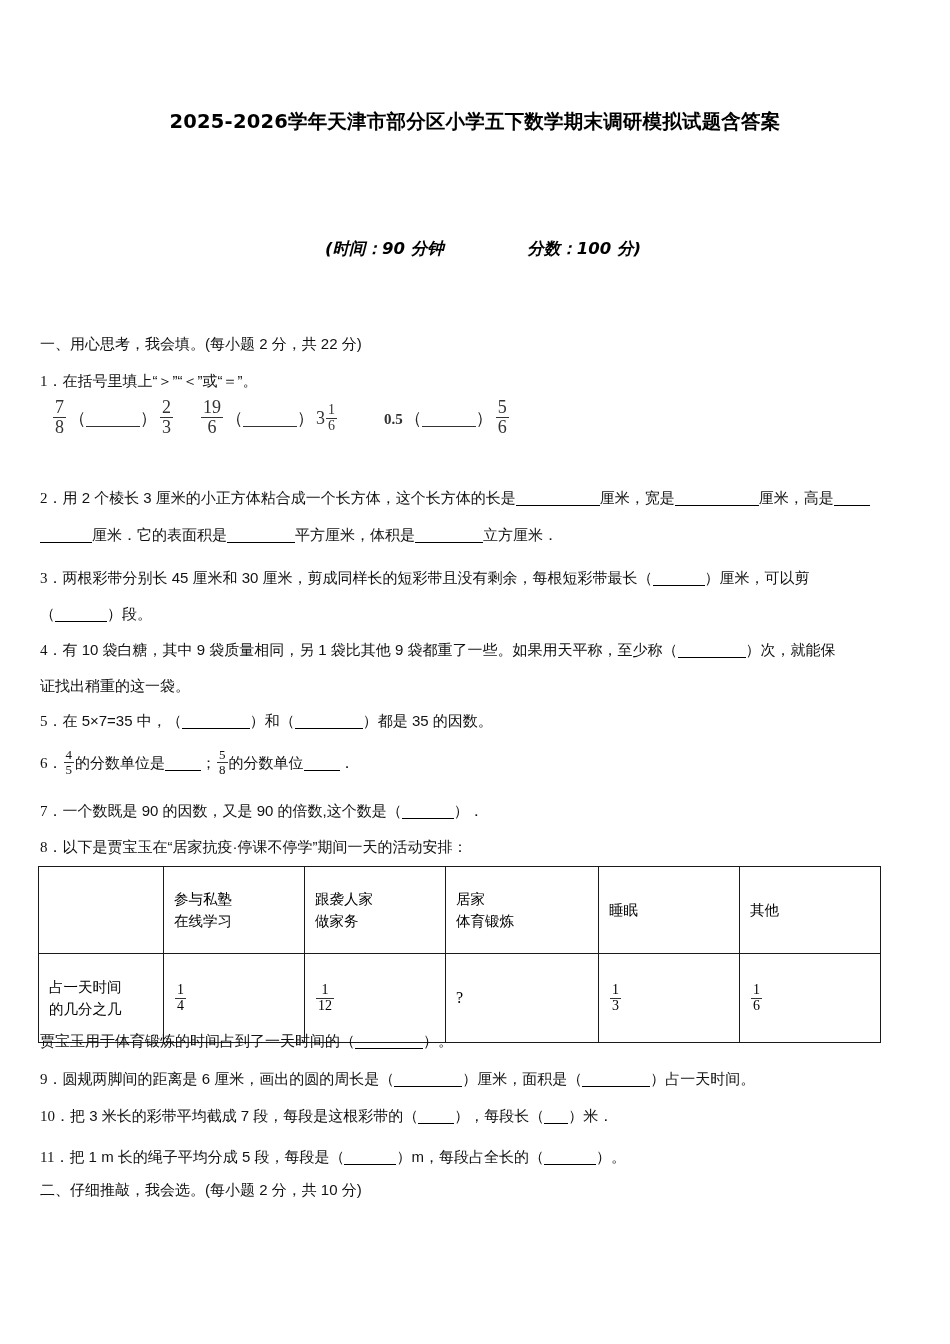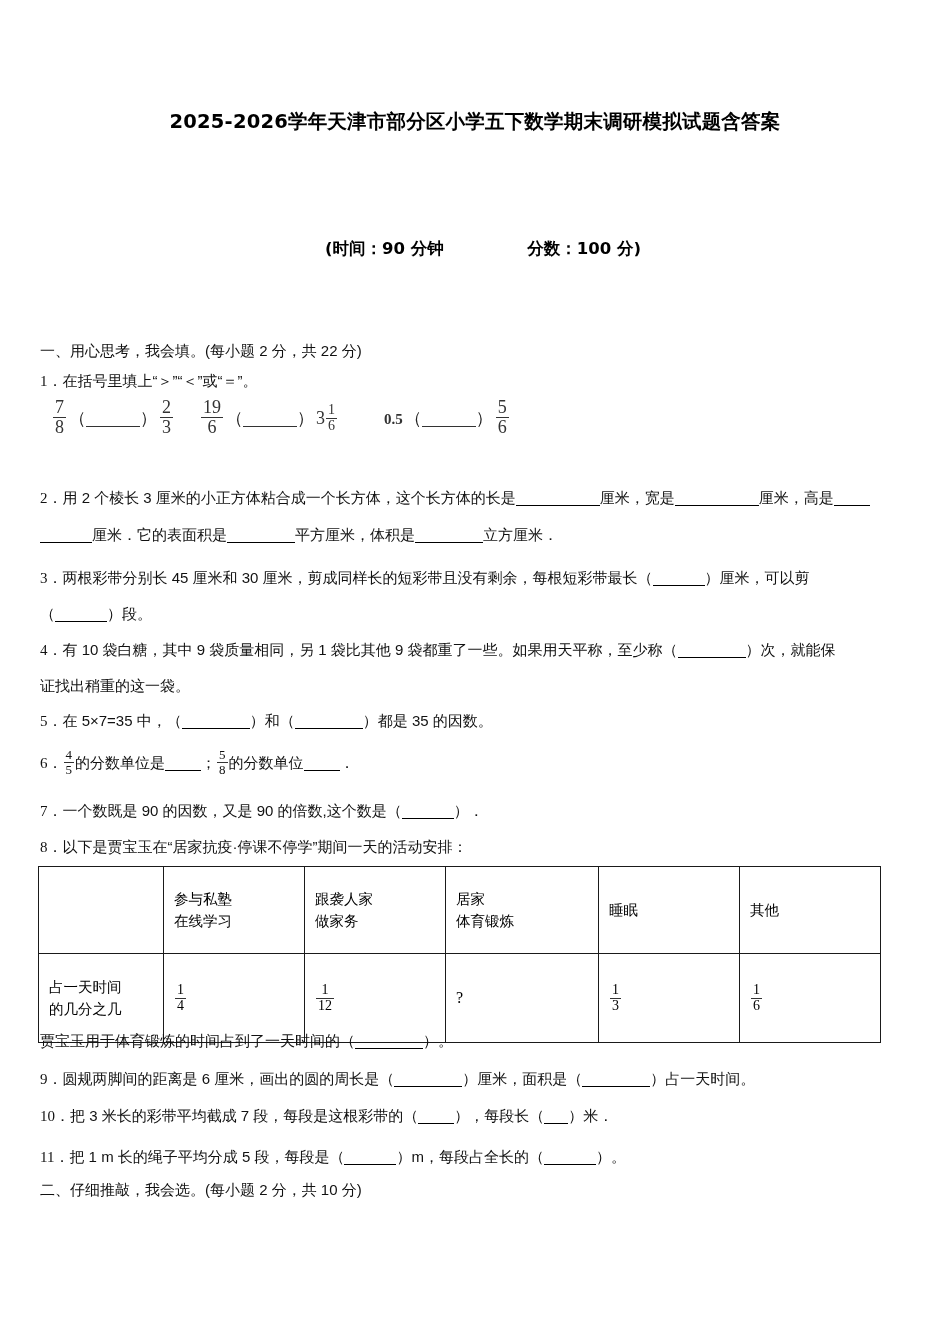--- a/index.html
+++ b/index.html
@@ -40,20 +40,21 @@
   
   .meta-line {
     position: absolute;
     left: 16px;
     right: 0;
     top: 238px;
     text-align: center;
     font-family: "DejaVu Sans", sans-serif;
     font-weight: bold;
     font-size: 16.5px;
+    font-style: italic;
   }
   .meta-line .gap {
     display: inline-block;
     width: 72px;
   }
 
   .fields-line {
     position: absolute;
     left: 0;
     right: 0;
@@ -185,21 +186,21 @@
 
   <div class="doc-title">2025-2026学年天津市部分区小学五下数学期末调研模拟试题含答案</div>
 
   <div class="meta-line">
     <span>(时间：90 分钟</span>
     <span class="gap"></span>
     <span>分数：100 分)</span>
   </div>
 
 
-  <div class="blk wide" style="top:340px">一、用心思考，我会填。(每小题 2 分，共 22 分)</div>
+  <div class="blk wide" style="top:333px">一、用心思考，我会填。(每小题 2 分，共 22 分)</div>
 
   <div class="blk wide" style="top:370px">
     <span class="qnum">1．</span><span>在括号里填上“＞”“＜”或“＝”。</span>
   </div>
 
   <div class="cmp-row">
     <span class="cmp-item"><span class="frac big"><span class="num">7</span><span class="den">8</span></span><span class="cmp-paren">（<span class="cmp-blank"></span>）</span><span class="frac big"><span class="num">2</span><span class="den">3</span></span></span><span class="cmp-gap-a"></span><span class="cmp-item"><span class="frac big"><span class="num">19</span><span class="den">6</span></span><span class="cmp-paren">（<span class="cmp-blank"></span>）</span><span class="mixed"><span>3</span><span class="frac sm"><span class="num">1</span><span class="den">6</span></span></span></span><span class="cmp-gap-b"></span><span class="cmp-item"><span class="bold" style="font-size:15px">0.5</span><span class="cmp-paren">（<span class="cmp-blank"></span>）</span><span class="frac big"><span class="num">5</span><span class="den">6</span></span></span>
   </div>
 
   <div class="blk wide" style="top:487px">

